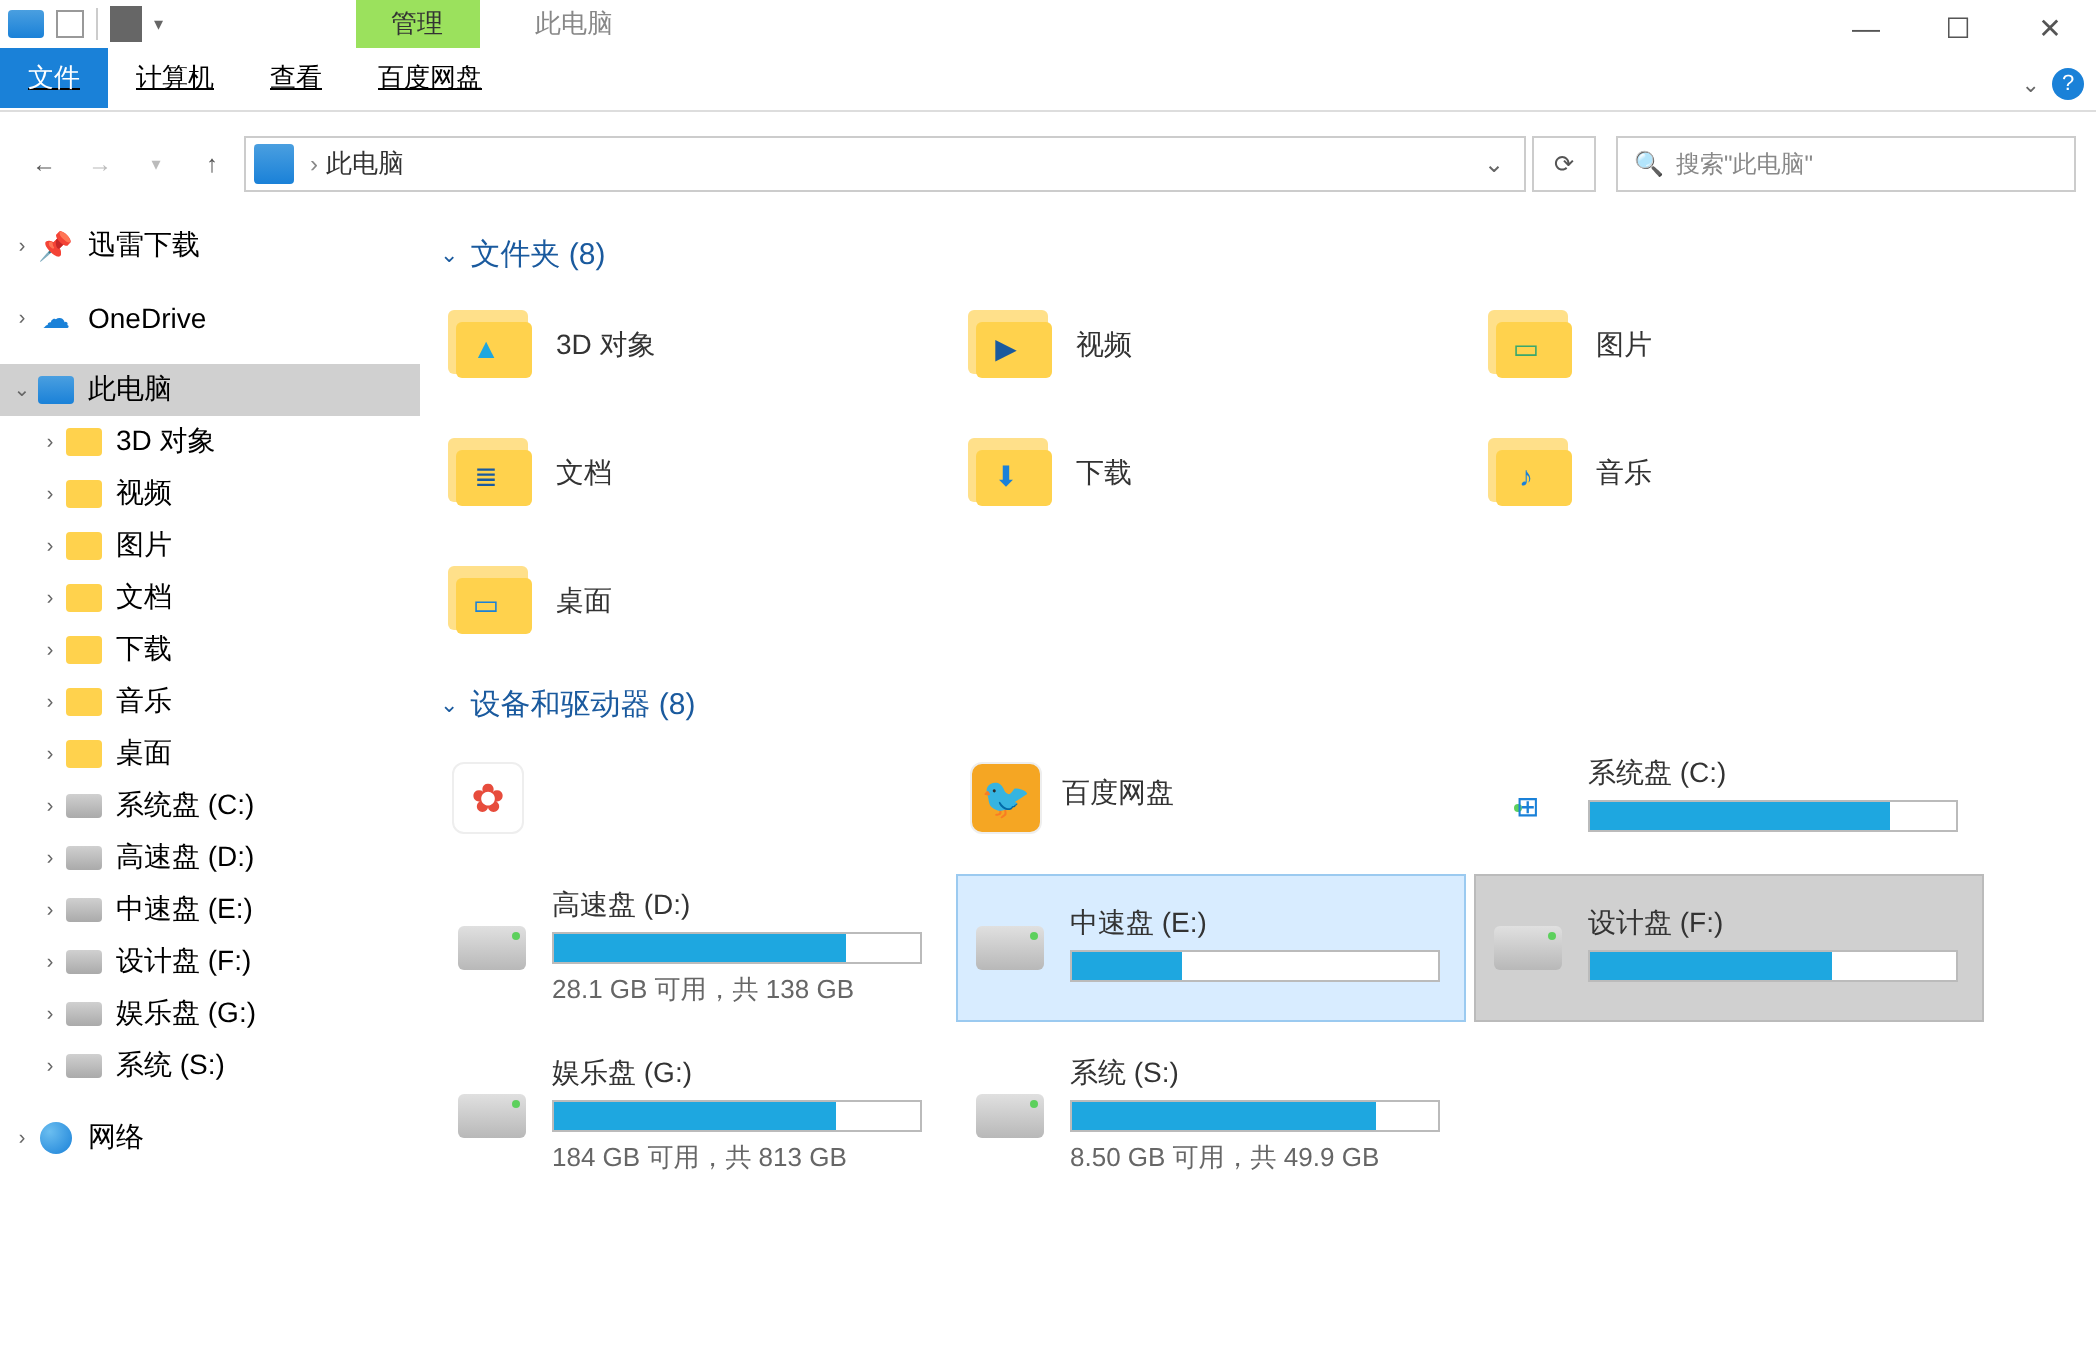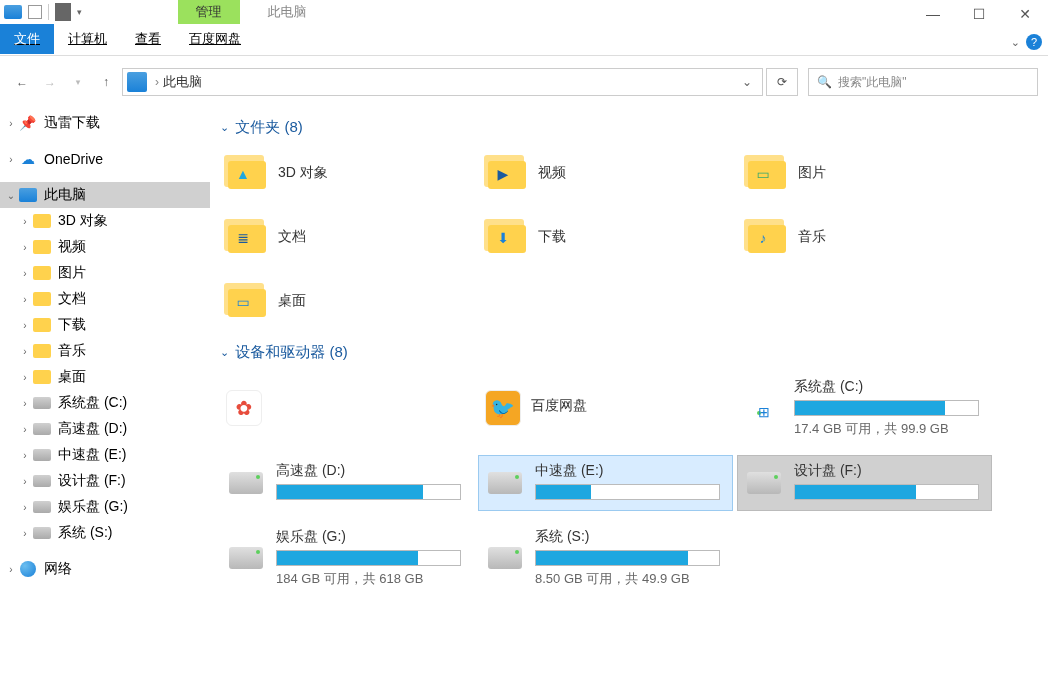--- a/index.html
+++ b/index.html
@@ -337,32 +337,32 @@
         </div>
         <div class="drive-item">
           <div class="drive-icon">
             <div style="position:relative"><span class="hdd-shape"></span><span style="position:absolute;left:-6px;top:-4px;color:#1a81d8;font-size:14px">⊞</span></div>
           </div>
           <div class="drive-info">
             <div class="drive-name">系统盘 (C:)</div>
             <div class="drive-bar">
               <div class="drive-fill" style="width:82%"></div>
             </div>
-            <div class="drive-text">17.4 GB 可用，共 99.9 GB</div>
           </div>
         </div>
         <div class="drive-item">
           <div class="drive-icon">
             <span class="hdd-shape"></span>
           </div>
           <div class="drive-info">
             <div class="drive-name">高速盘 (D:)</div>
             <div class="drive-bar">
               <div class="drive-fill" style="width:80%"></div>
             </div>
+            <div class="drive-text">28.1 GB 可用，共 138 GB</div>
           </div>
         </div>
         <div class="drive-item hover">
           <div class="drive-icon">
             <span class="hdd-shape"></span>
           </div>
           <div class="drive-info">
             <div class="drive-name">中速盘 (E:)</div>
             <div class="drive-bar">
               <div class="drive-fill" style="width:30%"></div>
@@ -382,21 +382,21 @@
         </div>
         <div class="drive-item">
           <div class="drive-icon">
             <span class="hdd-shape"></span>
           </div>
           <div class="drive-info">
             <div class="drive-name">娱乐盘 (G:)</div>
             <div class="drive-bar">
               <div class="drive-fill" style="width:77%"></div>
             </div>
-            <div class="drive-text">184 GB 可用，共 618 GB</div>
+            <div class="drive-text">184 GB 可用，共 813 GB</div>
           </div>
         </div>
         <div class="drive-item">
           <div class="drive-icon">
             <span class="hdd-shape"></span>
           </div>
           <div class="drive-info">
             <div class="drive-name">系统 (S:)</div>
             <div class="drive-bar">
               <div class="drive-fill" style="width:83%"></div>

